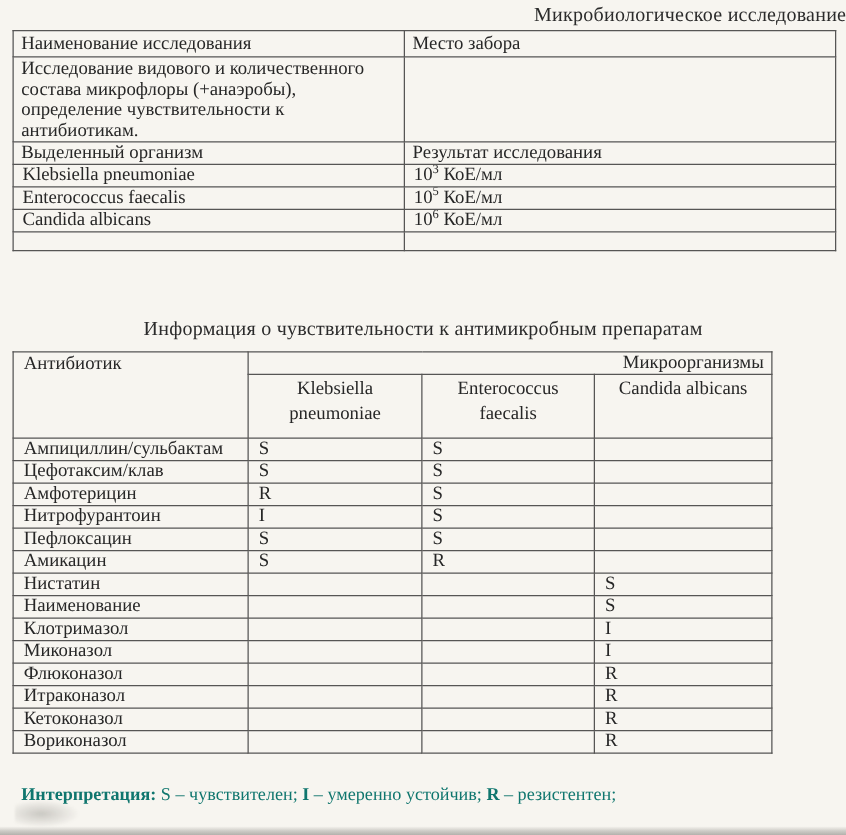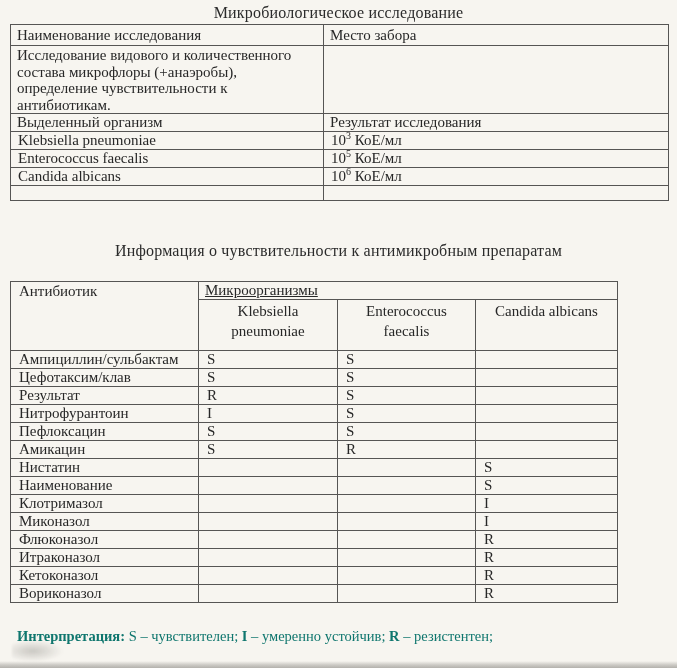--- a/index.html
+++ b/index.html
@@ -23,22 +23,22 @@
   .doc-title {
     position: absolute;
     left: 0;
     width: 677px;
     text-align: center;
     font-size: 16px;
     font-weight: 400;
     color: #2b2b2b;
     letter-spacing: 0.2px;
   }
-  #title-main { top: 4px; }
-  #title-sensitivity { top: 242px; }
+  #title-main { top: 4px; text-align: right; }
+  #title-sensitivity { top: 255px; }
 
   table.scan-table {
     position: absolute;
     border-collapse: collapse;
     table-layout: fixed;
     background: transparent;
   }
   table.scan-table td {
     border: 1.5px solid #565554;
     font-size: 15px;
@@ -69,23 +69,22 @@
   }
 
   
   #sensitivity-table { left: 10px; top: 281px; width: 607px; }
   #sensitivity-table td.antibiotic-hdr {
     vertical-align: top;
     padding-top: 1px;
     padding-left: 8px;
   }
   #sensitivity-table td.micro-hdr {
-    text-align: left;
+    text-align: right;
     height: 15px;
-    text-decoration: underline;
   }
   #sensitivity-table td.org-hdr {
     text-align: center;
     vertical-align: top;
     height: 49px;
     padding-top: 1px;
     line-height: 20px;
   }
   #sensitivity-table tr.data-row td { height: 15.7px; padding-left: 8px; }
 
@@ -189,21 +188,21 @@
         <td>S</td>
         <td></td>
       </tr>
       <tr class="data-row">
         <td>Цефотаксим/клав</td>
         <td>S</td>
         <td>S</td>
         <td></td>
       </tr>
       <tr class="data-row">
-        <td>Результат</td>
+        <td>Амфотерицин</td>
         <td>R</td>
         <td>S</td>
         <td></td>
       </tr>
       <tr class="data-row">
         <td>Нитрофурантоин</td>
         <td>I</td>
         <td>S</td>
         <td></td>
       </tr>

